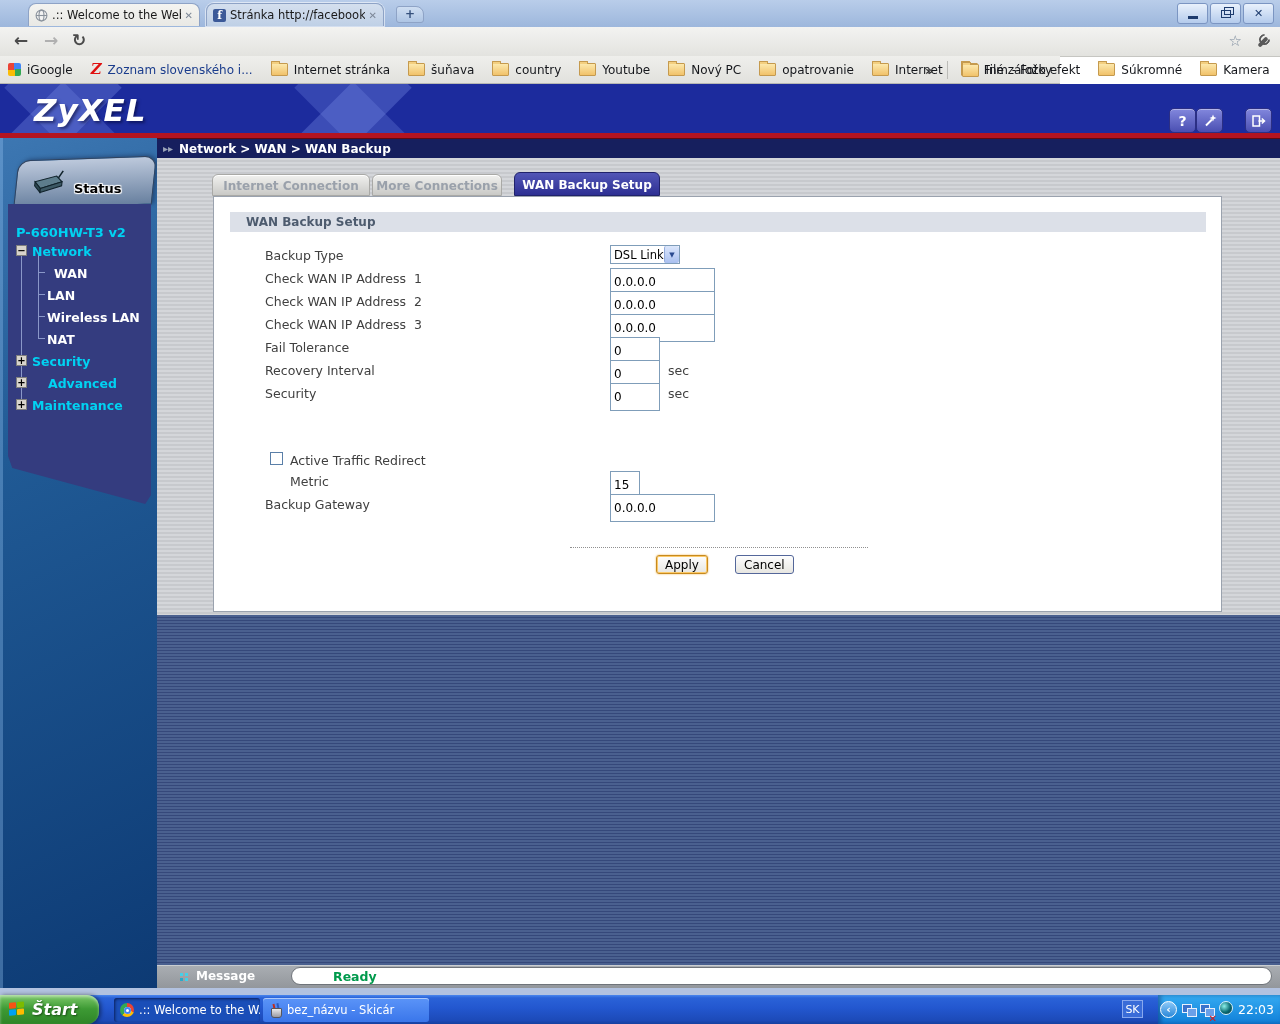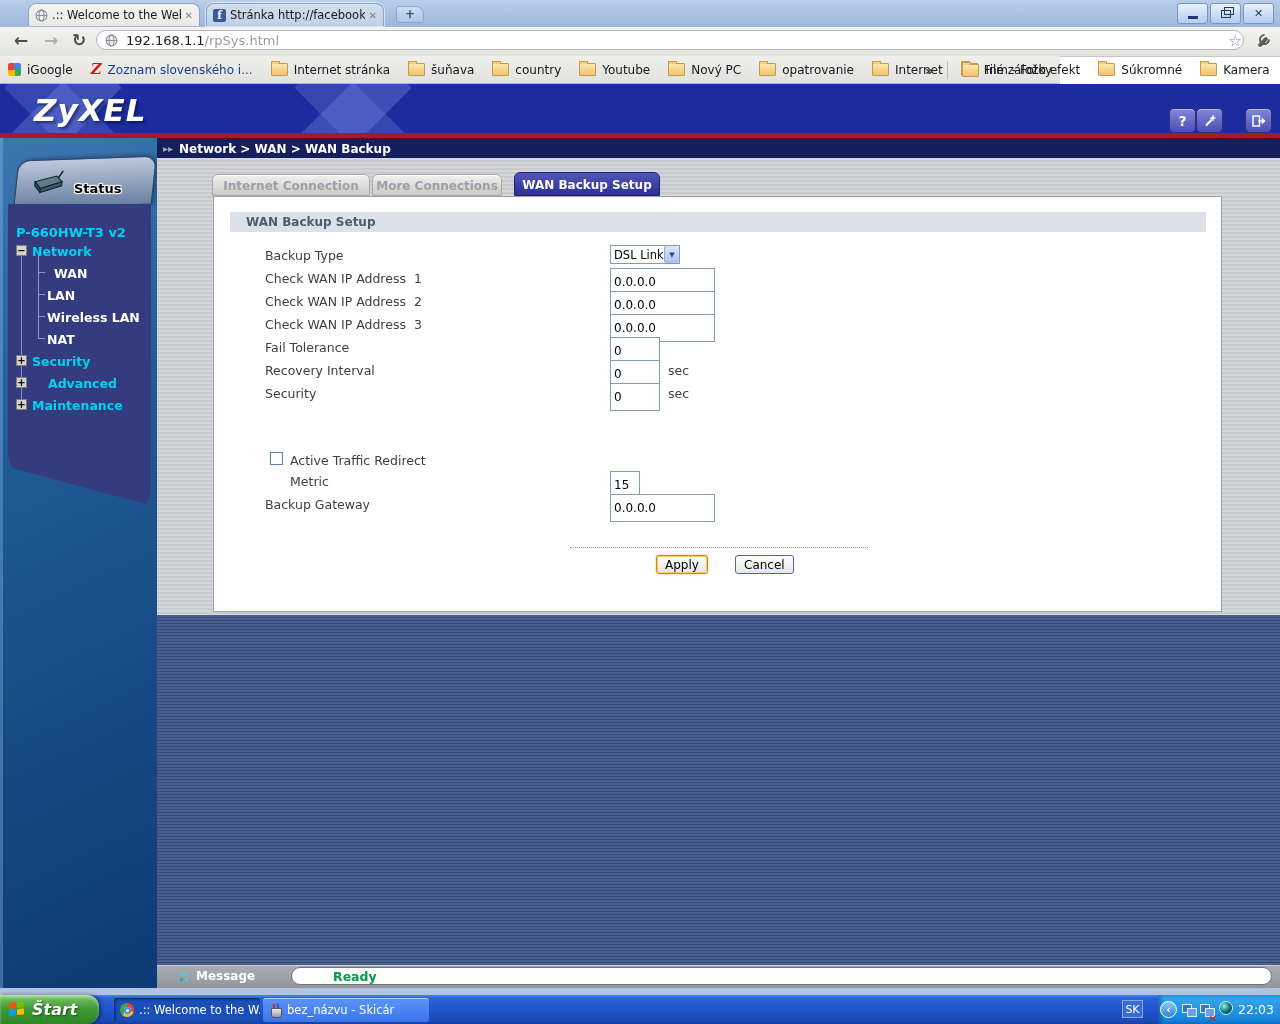--- a/index.html
+++ b/index.html
@@ -174,29 +174,20 @@
           <span class="restsq"></span>
         </div>
       <div class="wbtn">✕</div>
     </div>
   </div>
 
   <div class="abs toolbar">
     <span class="abs navglyph" style="left:14px;">←</span>
     <span class="abs navglyph dis" style="left:44px;">→</span>
     <span class="abs navglyph" style="left:72px;">↻</span>
-    <div class="abs omnibox">
-      <svg width="13" height="13" viewBox="0 0 12 12" style="margin-right:8px;">
-          <circle cx="6" cy="6" r="5" fill="#f2f2f2" stroke="#8a929c"></circle>
-          <ellipse cx="6" cy="6" rx="2.3" ry="5" fill="none" stroke="#8a929c"></ellipse>
-          <line x1="1" y1="6" x2="11" y2="6" stroke="#8a929c"></line>
-        </svg>
-      <span class="omnihost">192.168.1.1</span>
-        <span class="omnipath">/rpSys.html</span>
-    </div>
     <span class="abs star">☆</span>
     <span class="abs wrench">
         <i></i>
         <b></b>
       </span>
   </div>
 
   <div class="abs bmbar">
     <span class="bm">
         <span class="gicon"></span>

